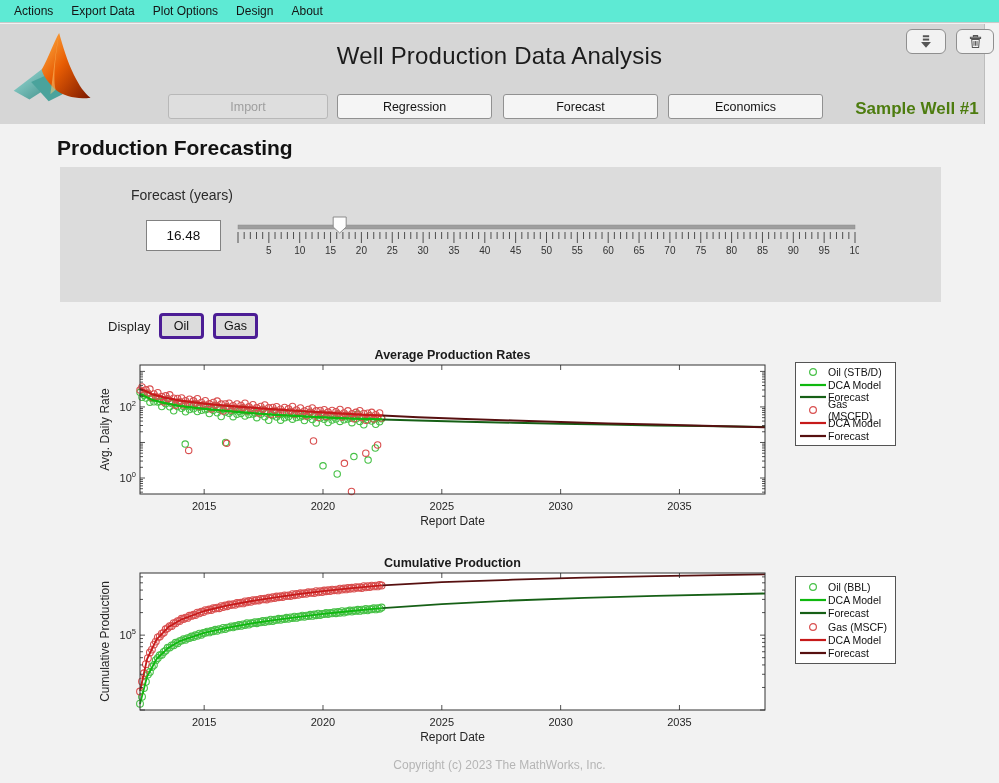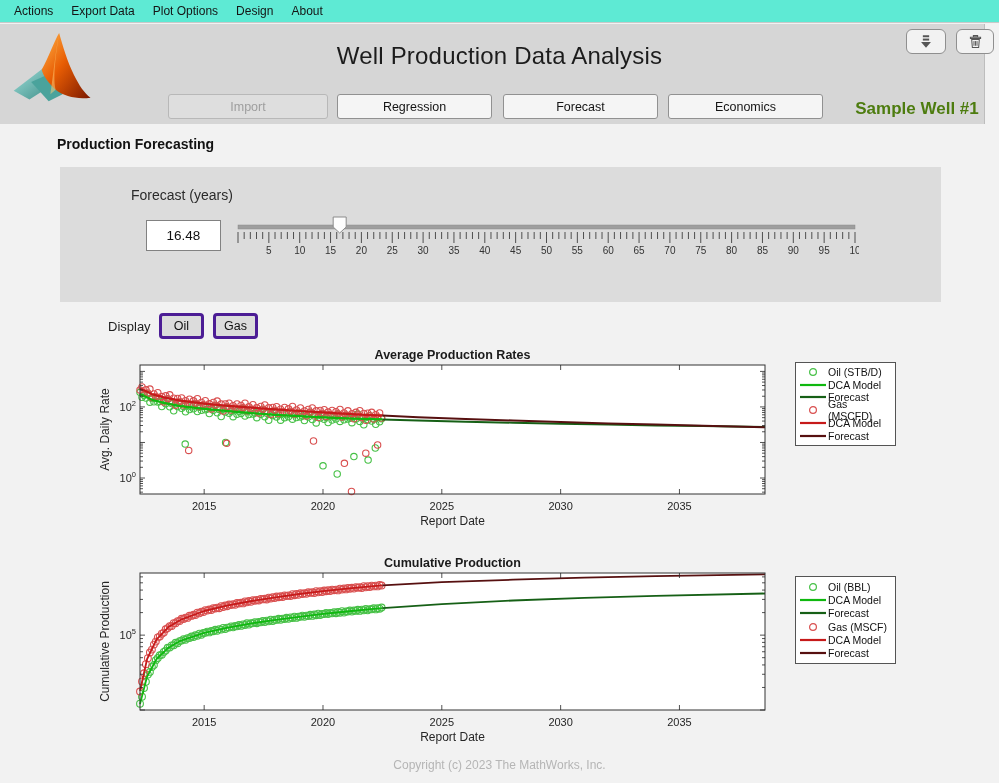--- a/index.html
+++ b/index.html
@@ -40,21 +40,21 @@
     display:flex; align-items:center; justify-content:center; cursor:pointer;
   }
   .tab-btn.disabled { background:#dedede; color:#9e9e9e; border-color:#b8b8b8; cursor:default; }
   .well-label {
     position:absolute; left:846px; top:99px; width:142px; text-align:center;
     font-weight:bold; font-size:17px; color:#4d7c0f;
   }
   
   .section-heading {
     position:absolute; left:57px; top:136px;
-    font-size:14px; font-weight:bold; color:#121212;
+    font-size:21px; font-weight:bold; color:#121212;
   }
   .panel { position:absolute; left:60px; top:167px; width:881px; height:135px; background:#dcdcdc; }
   .panel-label { position:absolute; left:131px; top:187px; font-size:14px; color:#2b2b2b; }
   .edit-field {
     position:absolute; left:146px; top:220px; width:75px; height:31px;
     background:#ffffff; border:1px solid #818181; text-align:center;
     font-size:13.5px; color:#111; font-family:inherit;
   }
   #slider-svg { position:absolute; left:234px; top:216px; }
   

